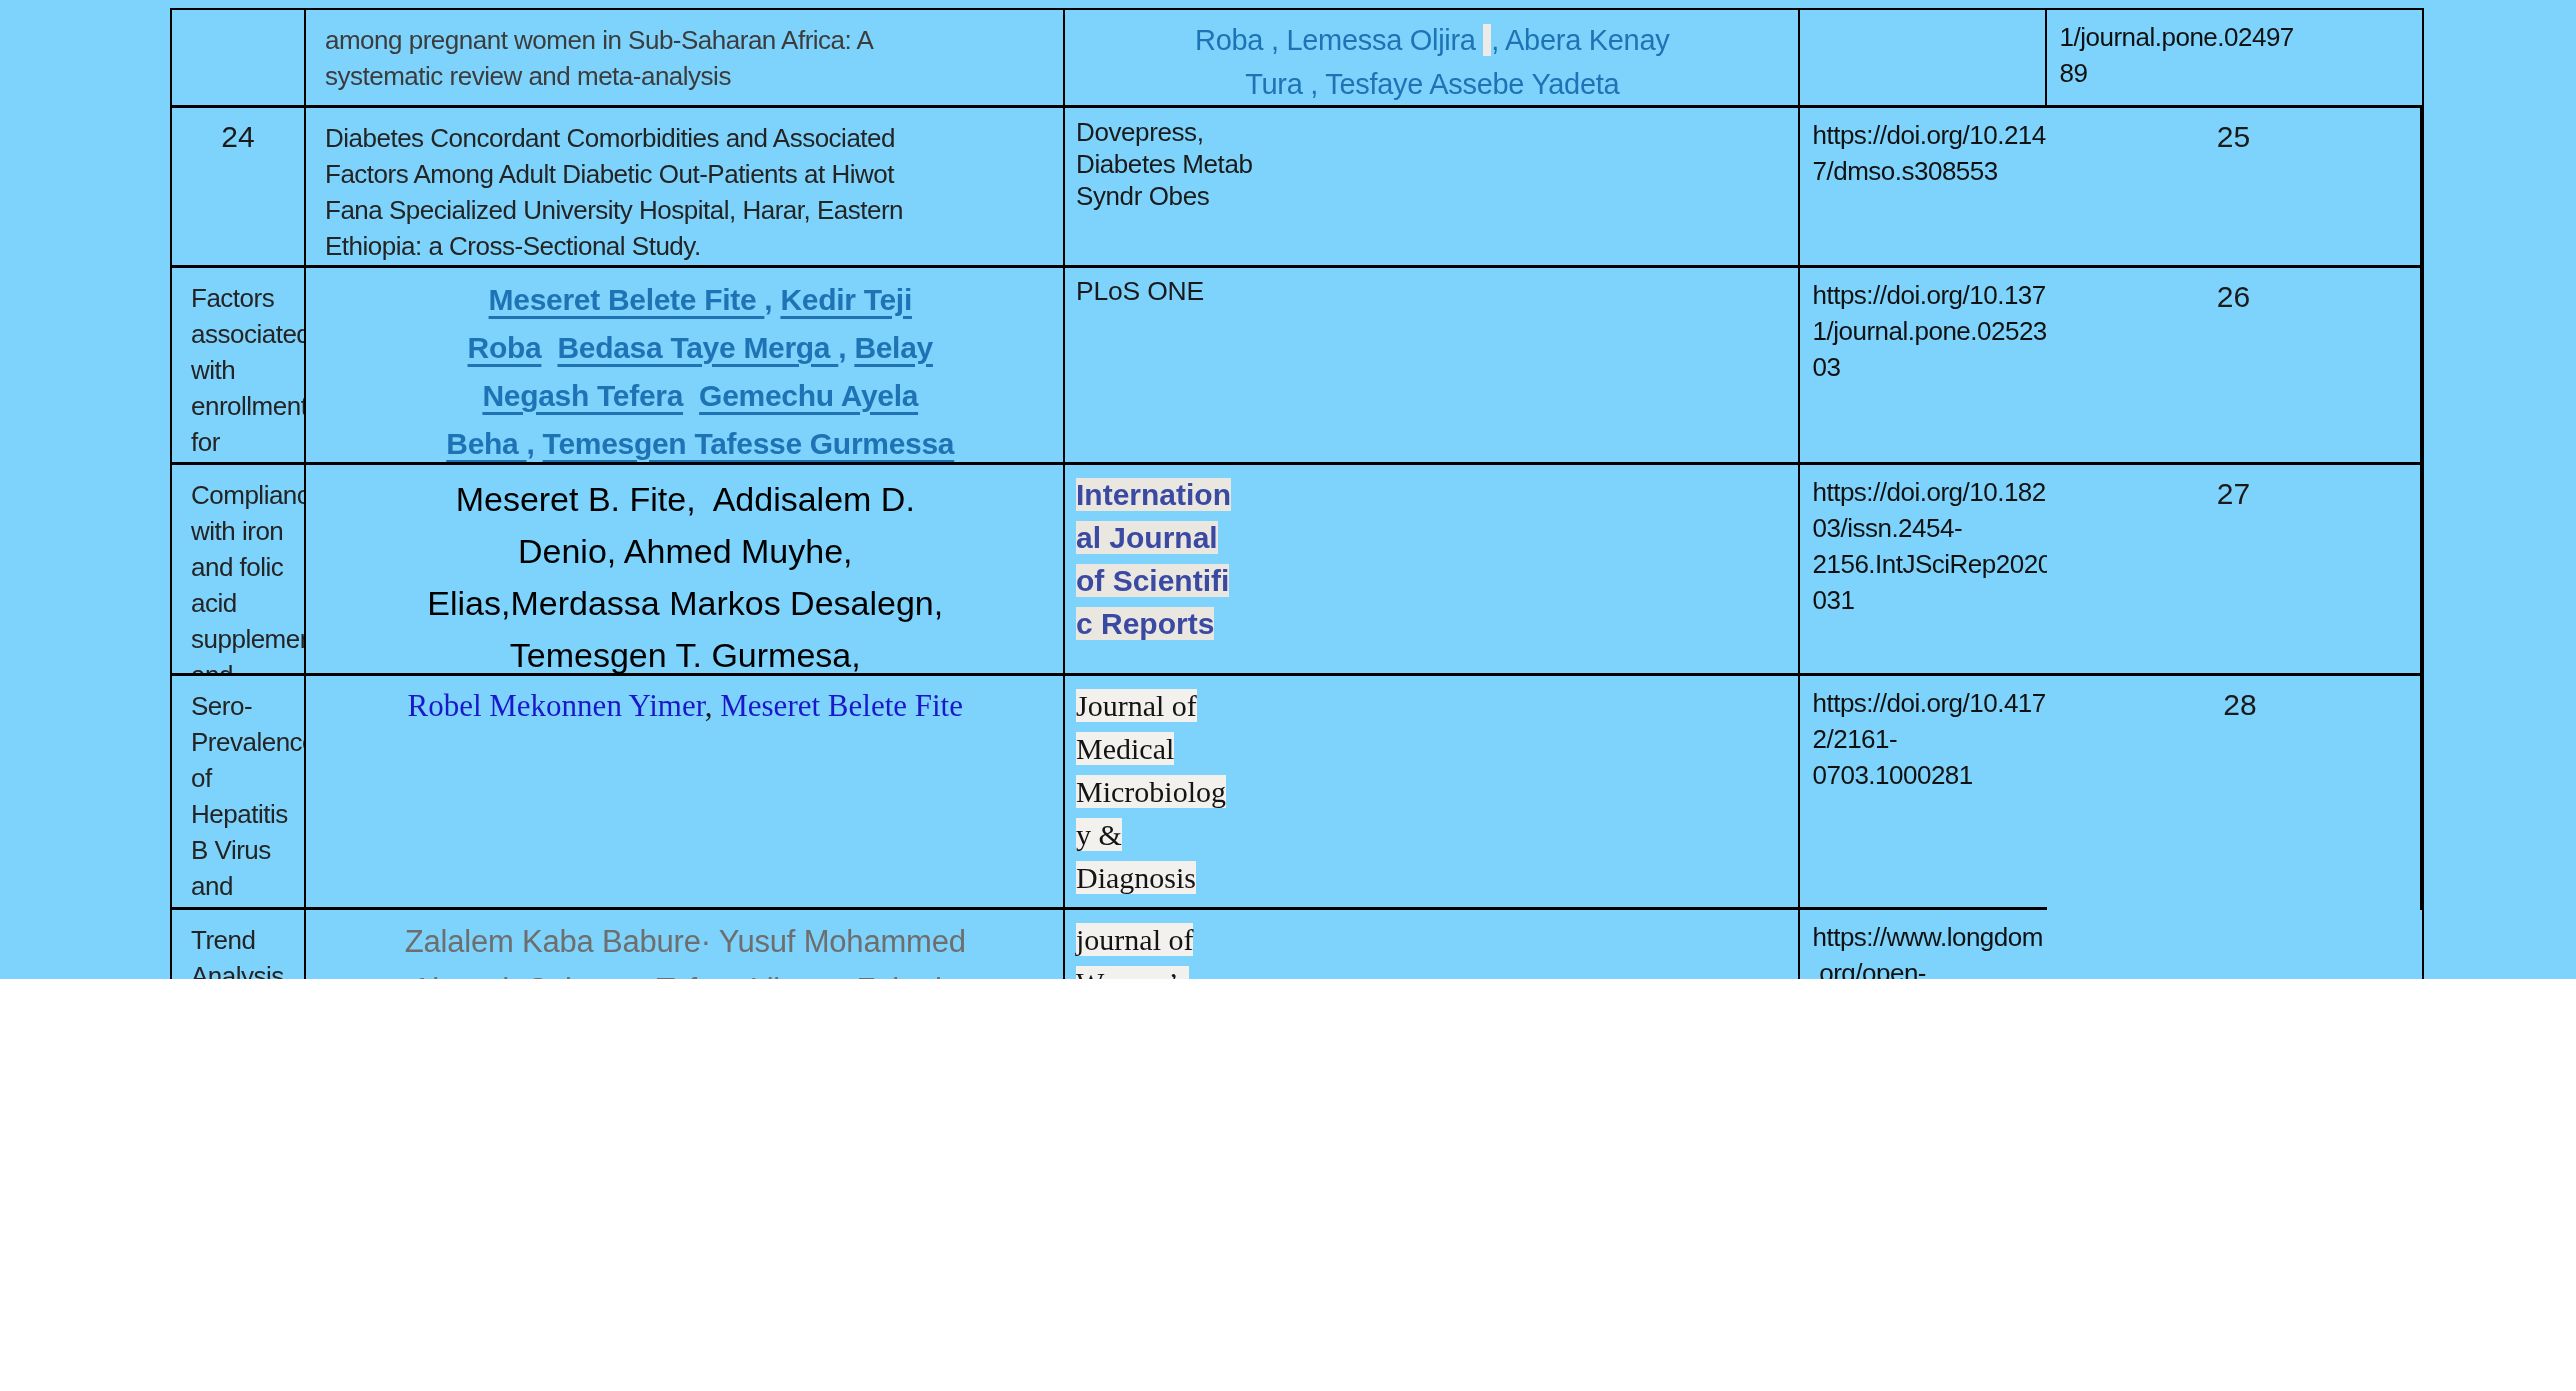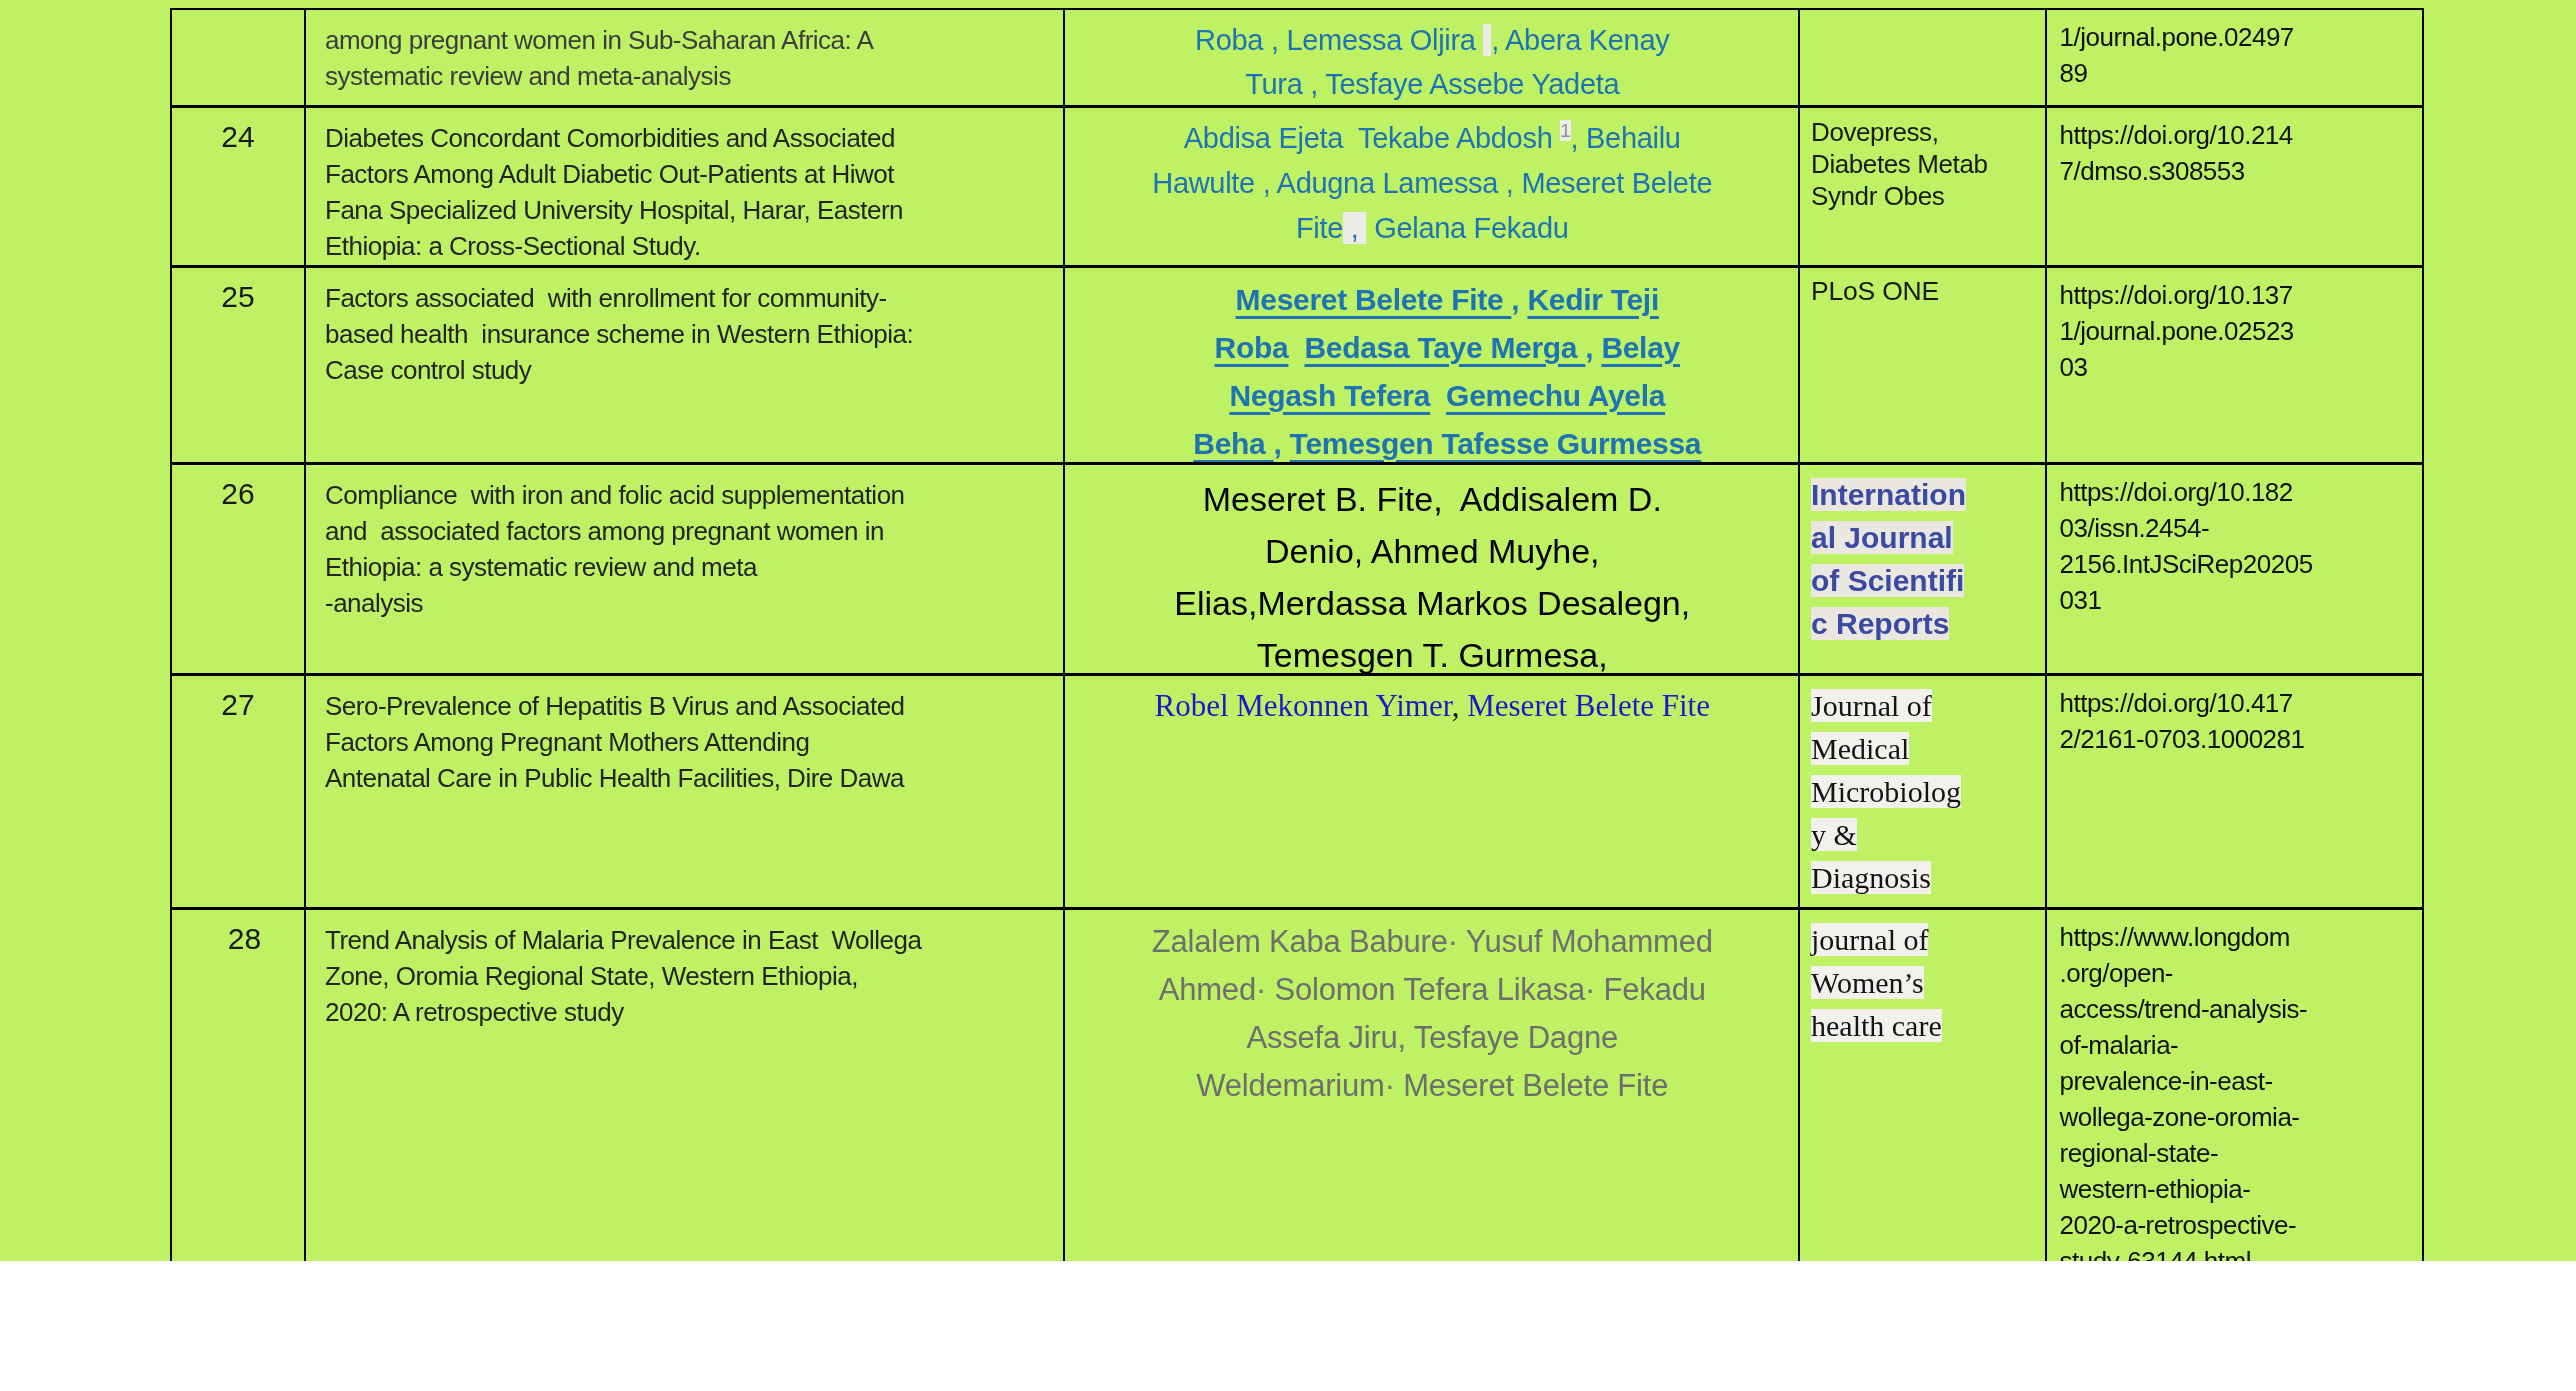--- a/index.html
+++ b/index.html
@@ -1,16 +1,16 @@
 <!DOCTYPE html>
 <html style="font-size:12.5px"><head>
 <meta charset="utf-8">
 <style>
   html,body{margin:0;padding:0;background:#ffffff;}
-  .page{position:relative;width:2576px;height:1261px;background:#bef264;overflow:hidden;
+  .page{position:relative;width:2576px;height:979px;background:#7dd3fc;overflow:hidden;
         font-family:"Liberation Sans",sans-serif;color:#141414;}
   .pubtable{position:absolute;left:170px;top:7.8px;
         display:grid;
         grid-template-columns:134px 759px 735px 247px 375px;
         grid-template-rows:98px 160px 197px 211px 234px 478px;
         border:2.3px solid #000;}
   .cell{box-sizing:border-box;border-right:2.3px solid #000;border-bottom:3.1px solid #000;
         overflow:hidden;white-space:pre-wrap;}
   .cell.lastcol{border-right:none;}
   .lastrow{border-bottom:none;padding-left:13px;}
@@ -65,23 +65,20 @@
 Tura , Tesfaye Assebe Yadeta</span></div>
     <div class="cell journal j0"></div>
     <div class="cell doi lastcol">1/journal.pone.02497
 89</div>
 
     <div class="cell num">24</div>
     <div class="cell title">Diabetes Concordant Comorbidities and Associated
 Factors Among Adult Diabetic Out-Patients at Hiwot
 Fana Specialized University Hospital, Harar, Eastern
 Ethiopia: a Cross-Sectional Study.</div>
-    <div class="cell authors a1"><span class="seg blue">Abdisa Ejeta  Tekabe Abdosh </span><span class="seg sup">1</span><span class="seg blue">, Behailu
-Hawulte , Adugna Lamessa , Meseret Belete
-Fite</span><span class="seg blue hl"> , </span><span class="seg blue"> Gelana Fekadu</span></div>
     <div class="cell journal j1"><span class="seg ">Dovepress,
 Diabetes Metab
 Syndr Obes</span></div>
     <div class="cell doi lastcol">https://doi.org/10.214
 7/dmso.s308553</div>
 
     <div class="cell num">25</div>
     <div class="cell title">Factors associated  with enrollment for community-
 based health  insurance scheme in Western Ethiopia:
 Case control study</div>

